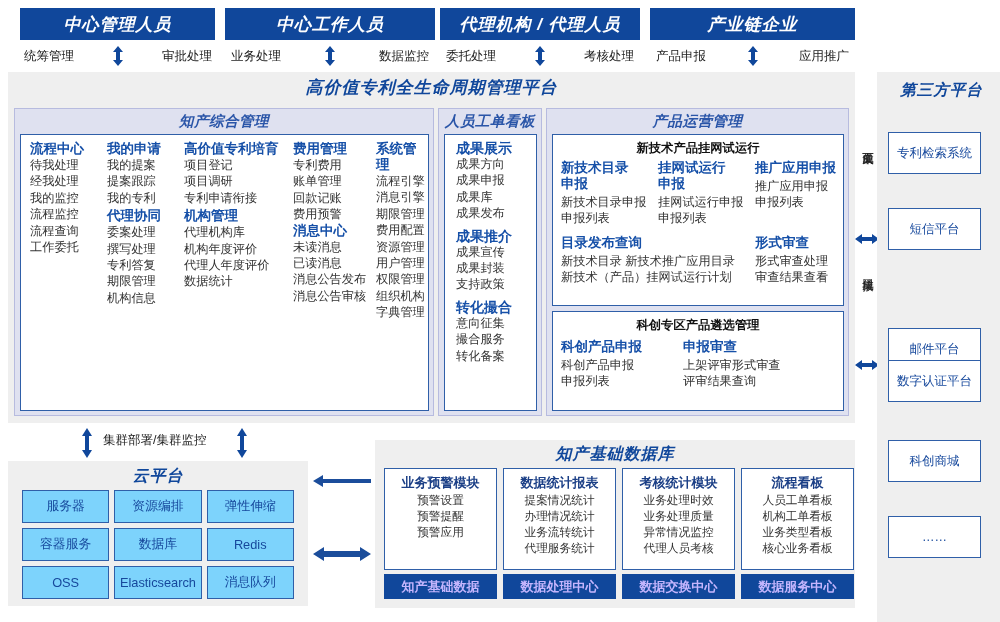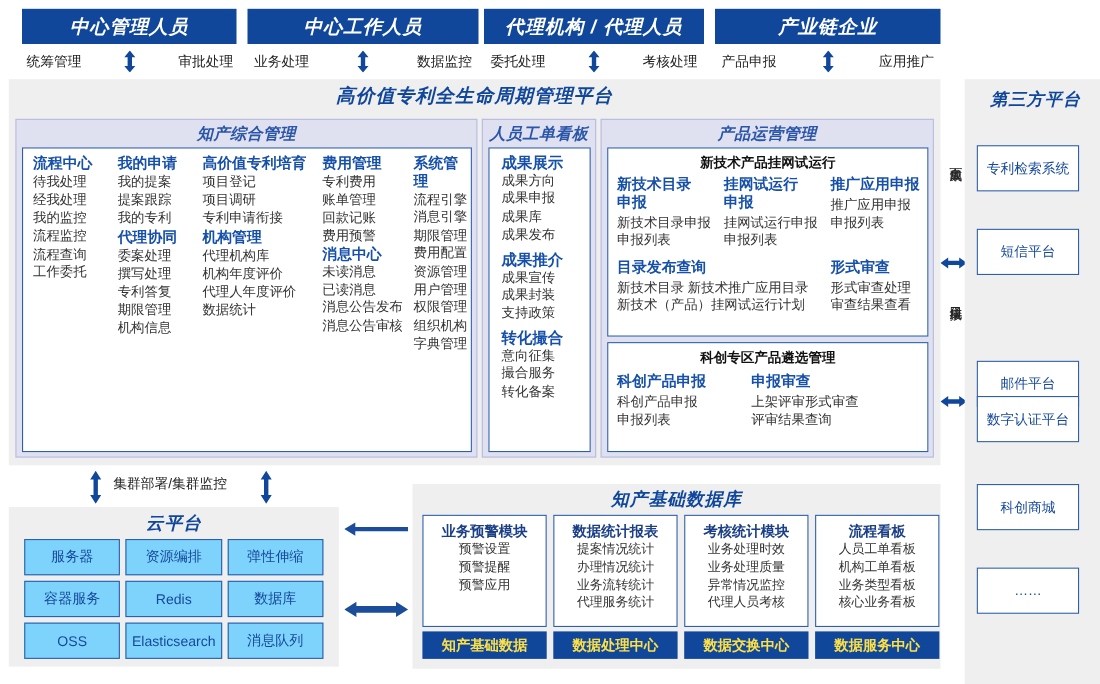--- a/index.html
+++ b/index.html
@@ -67,21 +67,21 @@
   
   .db { position:absolute; left:375px; top:440px; width:480px; height:168px; background:#efefef; }
   .db-title { text-align:center; font-size:16px; font-weight:bold; font-style:italic;
               color:#10479b; padding-top:4px; letter-spacing:1px; }
   .db-cols { position:absolute; left:9px; top:28px; display:flex; gap:6px; }
   .db-col { width:113px; }
   .db-upper { height:102px; background:#fff; border:1px solid #2f5fa8;
               padding-top:5px; text-align:center; }
   .db-upper .h { font-size:13px; font-weight:bold; color:#1b3f86; line-height:18px; }
   .db-upper .i { font-size:11.7px; color:#333; line-height:16px; }
-  .db-lower { margin-top:4px; height:25px; background:#10479b; color:#fde047;
+  .db-lower { margin-top:4px; height:25px; background:#10479b; color:#c4b5fd;
               font-size:13px; font-weight:bold; display:flex;
               align-items:center; justify-content:center; }
 
   
   .cluster-label { position:absolute; font-size:12.5px; color:#222; }
 </style>
 </head>
 <body>
 
 <div class="root">
@@ -315,22 +315,22 @@
       </svg>
   </span>
 
   <div class="cloud">
     <div class="cloud-title">云平台</div>
     <div class="cloud-grid">
       <div class="cloud-cell">服务器</div>
       <div class="cloud-cell">资源编排</div>
       <div class="cloud-cell">弹性伸缩</div>
       <div class="cloud-cell">容器服务</div>
+      <div class="cloud-cell">数据库</div>
       <div class="cloud-cell">Redis</div>
-      <div class="cloud-cell">数据库</div>
       <div class="cloud-cell">OSS</div>
       <div class="cloud-cell">Elasticsearch</div>
       <div class="cloud-cell">消息队列</div>
     </div>
   </div>
 
   <span style="position:absolute;left:313px;top:474px;">
     <svg width="58" height="14" viewBox="0 0 58 14">
         <polygon points="0,7 10,1 10,5 58,5 58,9 10,9 10,13" fill="#1b4d9b"></polygon>
       </svg>

